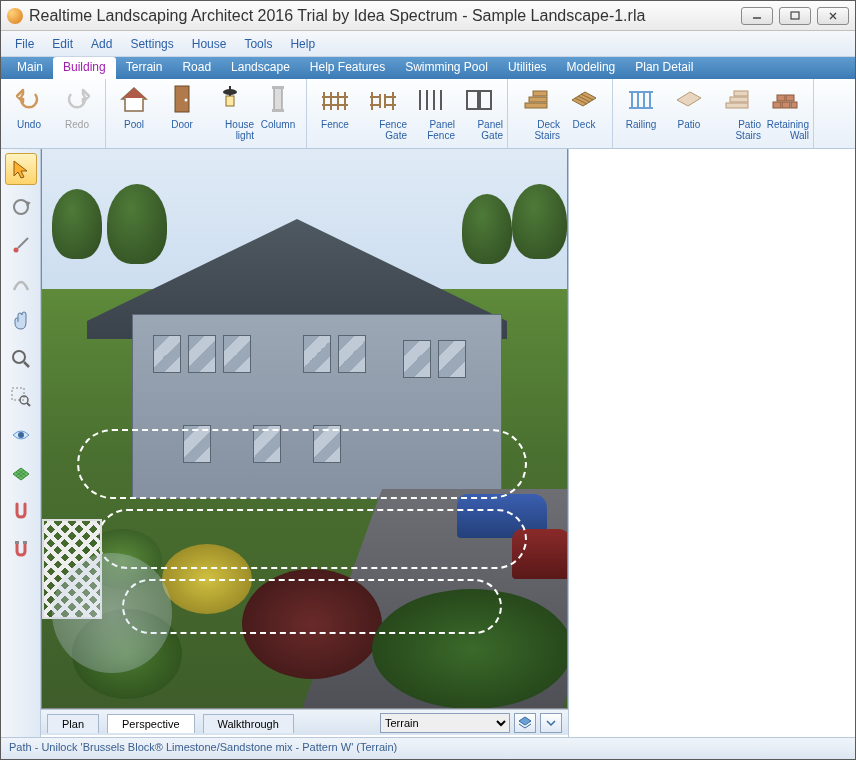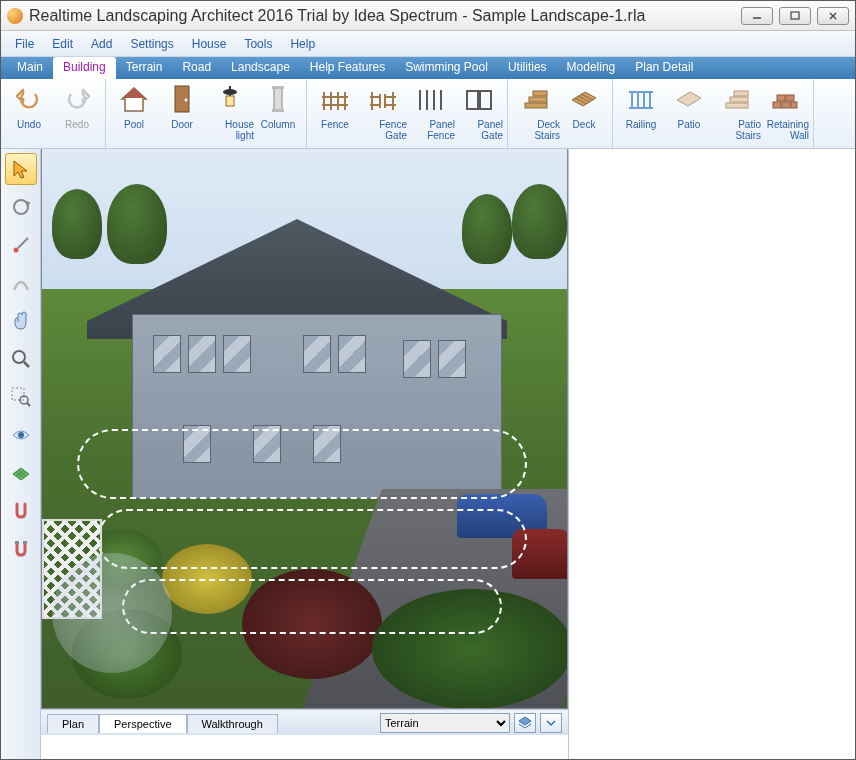--- a/index.html
+++ b/index.html
@@ -31,21 +31,21 @@
 .trees { position:absolute; top:35px; left:0; right:0; height:90px; }
 .tree { position:absolute; width:50px; height:70px; border-radius:50% 50% 40% 40%; background:radial-gradient(ellipse at 40% 30%,#4e7a38,#2e4a20); }
 .house-body { position:absolute; left:90px; top:165px; width:370px; height:185px; background:linear-gradient(#9ba7b5,#8591a0); border:1px solid #5f6b7a; }
 .roof { position:absolute; left:45px; top:70px; width:420px; height:120px; background:linear-gradient(#4f5962,#3a424b); clip-path:polygon(50% 0%,100% 85%,100% 100%,0% 100%,0% 85%); }
 .hwin { position:absolute; width:28px; height:38px; background:linear-gradient(135deg,#9aa8b8 25%,#c0cad6 25%,#c0cad6 50%,#9aa8b8 50%,#9aa8b8 75%,#c0cad6 75%); border:1px solid #5a6572; }
 .driveway { position:absolute; left:300px; top:340px; width:260px; height:220px; background:linear-gradient(#6d6f74,#4e5055); transform:skewX(-20deg); }
 .car { position:absolute; width:90px; height:44px; border-radius:10px 14px 4px 4px; }
 .bush { position:absolute; border-radius:50%; }
 .dotted { position:absolute; border:2px dashed #fff; border-radius:40px; background:transparent; }
 .compass { position:absolute; left:10px; bottom:35px; width:120px; height:120px; border-radius:50%; background:radial-gradient(rgba(220,230,245,0.45),rgba(170,190,215,0.25)); }
-.viewtabs { height:26px; background:linear-gradient(#eef3f9,#d8e3f0); border-top:1px solid #b9c9dc; display:flex; align-items:center; padding:0 6px; gap:0; }
+.viewtabs { height:26px; background:linear-gradient(#eef3f9,#d8e3f0); border-top:1px solid #b9c9dc; display:flex; align-items:center; padding:0 6px; gap:8px; }
 .vtab { padding:3px 14px; font-size:11px; border:1px solid #a5b7cc; border-bottom:none; background:#e7eef7; margin-top:2px; cursor:default; }
 .vtab.active { background:#fff; }
 .terr-combo { margin-left:auto; display:flex; align-items:center; gap:4px; }
 .terr-combo select { font-size:11px; width:130px; height:20px; border:1px solid #8aa0bb; }
 .terr-btn { width:22px; height:20px; border:1px solid #8aa0bb; background:linear-gradient(#fdfefe,#dfe9f4); display:flex; align-items:center; justify-content:center; }
 .rightpanel { flex:1; background:#fff; border-left:1px solid #b9c9dc; }
 .statusbar { height:22px; background:linear-gradient(#f0f4fa,#dde7f2); border-top:1px solid #b9c9dc; font-size:11px; color:#3a5f8e; padding:3px 8px; position:absolute; bottom:0; left:0; right:0; }
 svg { display:block; }
 </style>
 </head>
@@ -448,13 +448,14 @@
                 <path d="M1 3 L5 7 L9 3" fill="none" stroke="#3a6aa0" stroke-width="1.5"></path>
               </svg>
             </div>
         </div>
       </div>
     </div>
 
     <div class="rightpanel"></div>
   </div>
 
+  <div class="statusbar">Path - Unilock 'Brussels Block® Limestone/Sandstone mix - Pattern W' (Terrain)</div>
 </div>
 
 </body></html>

